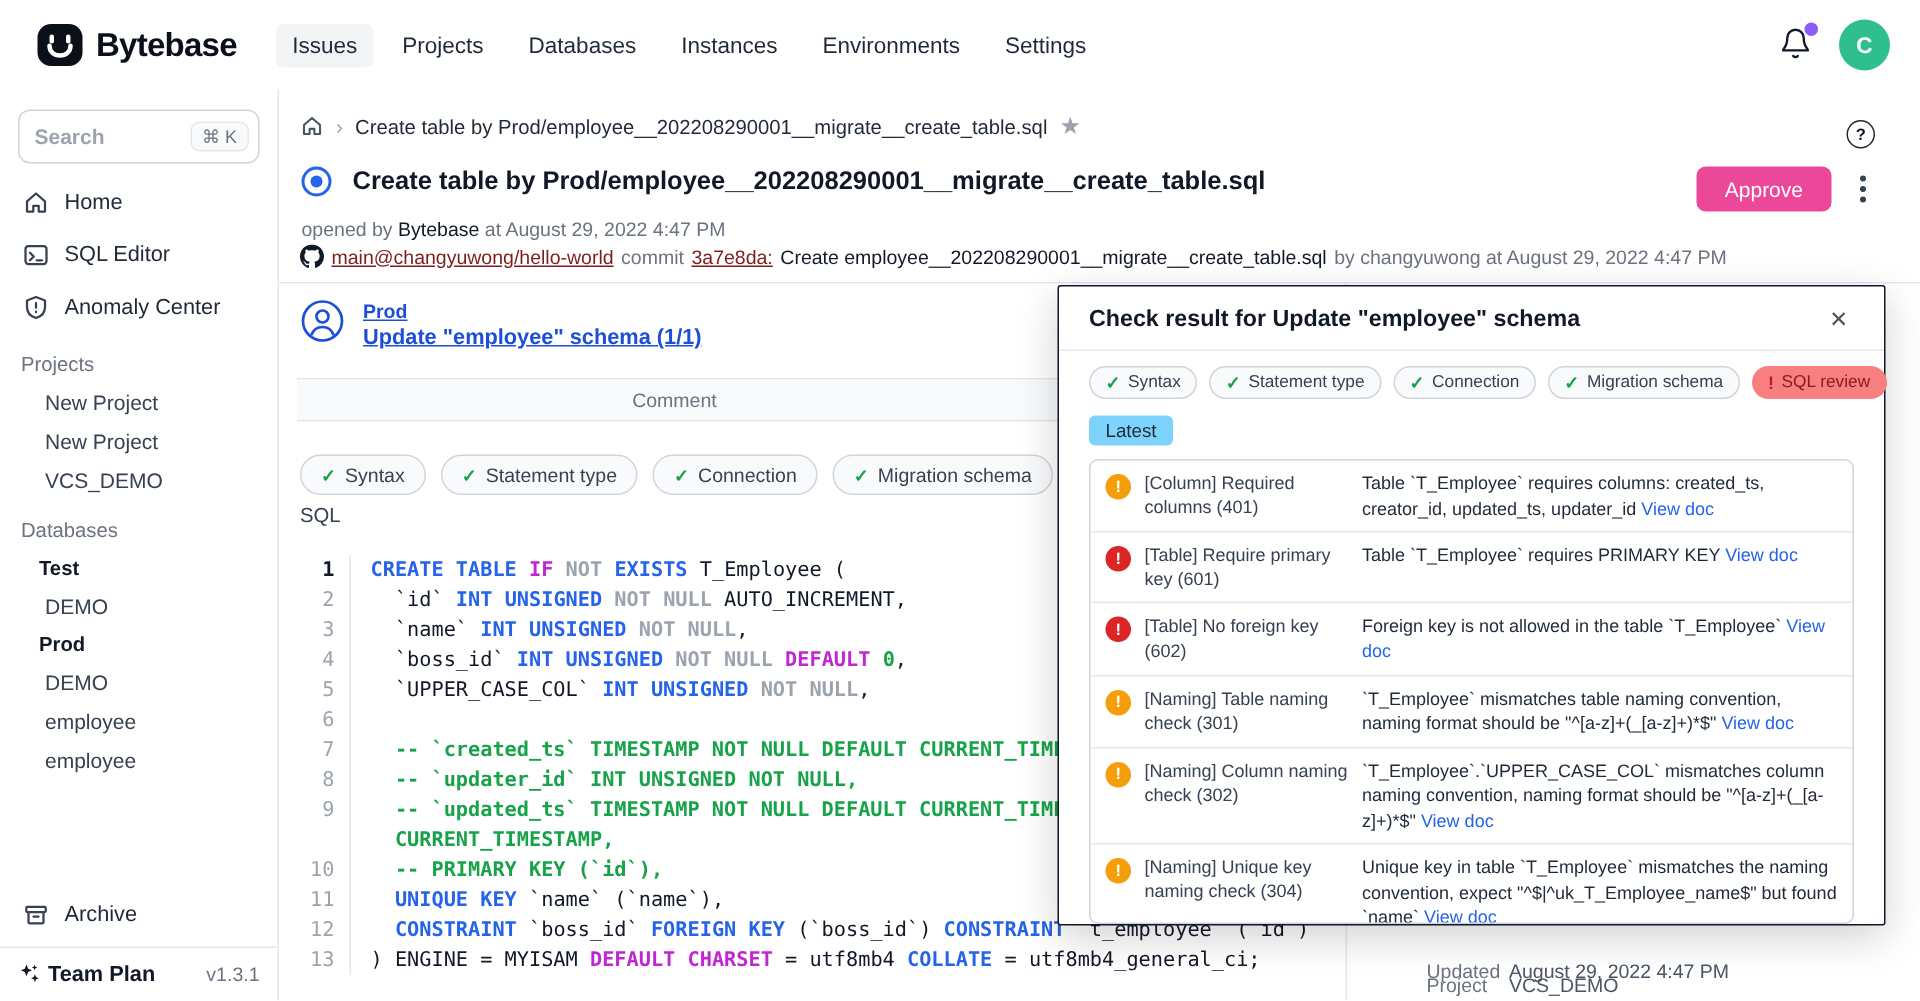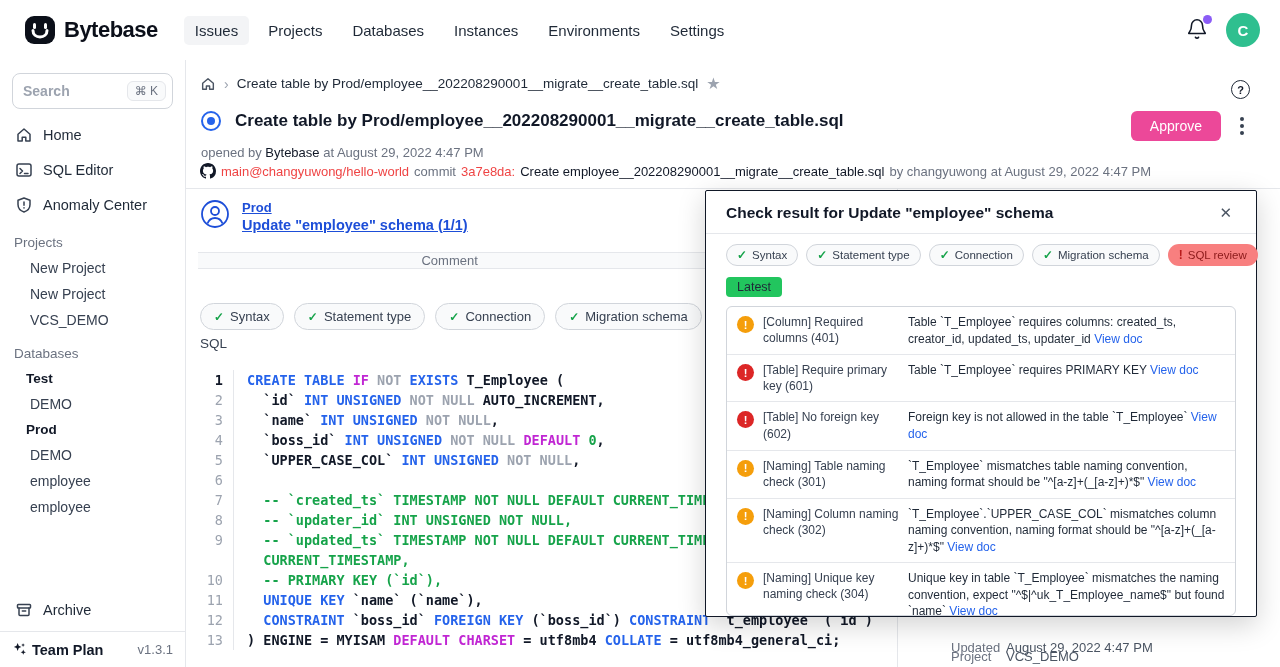--- a/index.html
+++ b/index.html
@@ -54,69 +54,69 @@
     display:flex; align-items:center; justify-content:center; font-size:11px; font-weight:700; cursor:pointer; }
   .title-row { left:14px; top:50px; display:flex; align-items:center; gap:13px; }
   .page-title { font-size:17px; font-weight:700; color:#111827; }
   .approve-btn { right:59px; top:51px; color:#fff; font-size:14px; padding:7px 19px; border-radius:6px;
     border:none; cursor:pointer; font-family:"Liberation Sans",sans-serif; }
   .kebab { right:32px; top:53px; display:flex; flex-direction:column; gap:3px; padding:4px; cursor:pointer; }
   .kebab i { width:4px; height:4px; border-radius:50%; background:#374151; }
   .meta1 { left:15px; top:85px; font-size:13px; color:#6b7280;text-align:center; }
   .meta1 .strong { color:#111827; }
   .meta2 { left:14px; top:103px; display:flex; align-items:center; gap:5px; font-size:13px; color:#6b7280; white-space:nowrap; }
-  .meta2 .lnk { color:#ef4444; }
+  .meta2 .lnk { color:#7f1d1d;text-decoration:underline; }
   .meta2 .msg { color:#111827; }
   .divider1 { left:0; right:0; top:128px; border-top:1px solid #e5e7eb; }
   .stage { left:14px; top:139px; display:flex; gap:12px; align-items:flex-start; }
   .stage-txt { display:flex; flex-direction:column; gap:2px; padding-top:1px; }
   .stage-env { font-size:13px; font-weight:700; color:#1d4ed8; text-decoration:underline; cursor:pointer; }
   .stage-task { font-size:14.5px; font-weight:700; color:#1d4ed8; text-decoration:underline; cursor:pointer; }
-  .activity-header { left:12px; top:192px; width:699px; height:17px; background:#f9fafb;
+  .activity-header { left:12px; top:192px; width:699px; height:29px; background:#f9fafb;
     border-top:1px solid #e5e7eb; border-bottom:1px solid #e5e7eb; display:flex; align-items:center; }
   .ah-cell { font-size:13px; color:#6b7280; text-align:center; }
   .ah-cell:first-child { flex-basis:72%; }
   .ah-cell:last-child { flex-basis:28%; }
   .pills-row { left:14px; top:243px; display:flex; gap:10px; }
   .pill { display:inline-flex; align-items:center; gap:6px; border:1px solid #d1d5db; background:#f9fafb;
     border-radius:999px; padding:5px 13px; font-size:13px; color:#374151; cursor:pointer; white-space:nowrap; }
   .pill .ck { color:#16a34a; font-weight:700; font-size:12px; }
   .pill.fail { border-color:transparent; }
   .pill.fail .ck { font-weight:700; }
   .sql-label { left:14px; top:276px; font-size:13.5px; color:#374151; }
   .code { left:12px; top:302px; width:699px; bottom:0; overflow:hidden;
     font-family:"DejaVu Sans Mono", monospace; font-size:13.5px; padding-top:8px; }
   .cl { display:flex; height:20px; line-height:20px; white-space:pre; }
   .cl .num { width:36px; flex:none; text-align:right; color:#9ca3af; padding-right:10px;
     border-right:1px solid #e5e7eb; margin-right:13px; font-weight:400; }
   .cl.first .num { color:#111827; font-weight:700; }
   .tk-k { color:#2563eb; font-weight:700; }
   .tk-m { color:#c026d3; font-weight:700; }
   .tk-g { color:#9ca3af; font-weight:600; }
-  .tk-t { color:#111827; font-weight:700; }
+  .tk-t { color:#111827; font-weight:400; }
   .tk-c { color:#16a34a; font-weight:600; }
   .tk-n { color:#16a34a; font-weight:700; }
   .right-panel { left:711px; top:128px; right:0; bottom:0; border-left:1px solid #e5e7eb; }
   .rp-row { position:absolute; left:53px; right:14px; display:flex; align-items:center; font-size:13px; }
   .rp-row .lbl { width:55px; flex:none; color:#6b7280; }
   .rp-row .val { color:#4b5563; }
   .rp-row:nth-child(1) { top:422px;margin-top:39px; }
   .rp-row:nth-child(2) { top:452px; }
 
   
   .modal { position:absolute; left:705px; top:190px; width:552px; height:427px; background:#fff;
     border:1.5px solid #111827; border-radius:2px; box-shadow:0 8px 28px rgba(0,0,0,.18);
     z-index:40; display:flex; flex-direction:column; padding:10px 20px 0; }
   .modal-header { display:flex; align-items:center; height:24px; }
   .modal-title { font-size:15.5px; font-weight:600; color:#111827; }
   .modal-close { margin-left:auto; font-size:15px; color:#4b5563; cursor:pointer; padding:2px 4px; }
   .modal-hr { border-top:1px solid #e5e7eb; margin:8px -20px 0; }
   .modal-pills { margin-top:10px; display:flex; gap:8px; }
   .modal-pills .pill { font-size:11.5px; padding:3px 10px; gap:5px; }
-  .latest-chip { margin-top:11px; align-self:flex-start; background:#22c55e; border-radius:4px;
+  .latest-chip { margin-top:11px; align-self:flex-start; background:#7dd3fc; border-radius:4px;
     padding:3px 11px; font-size:12.5px; color:#1f2937; cursor:pointer; }
   .findings { margin-top:9px; border:1px solid #d1d5db; border-radius:6px; flex:1; overflow:hidden; }
   .frow { display:flex; gap:9px; padding:7px 10px; border-bottom:1px solid #e5e7eb; }
   .f-icon { width:17px; height:17px; border-radius:50%; color:#fff; font-size:11px; font-weight:700;
     display:flex; align-items:center; justify-content:center; flex:none; margin-top:2px; }
   .f-title { width:136px; flex:none; font-size:12px; color:#374151; line-height:1.35; }
   .f-desc { flex:1; font-size:12px; color:#1f2937; line-height:1.38; }
   .f-link { color:#2563eb; cursor:pointer; }
   svg { display:block; }
 </style>

